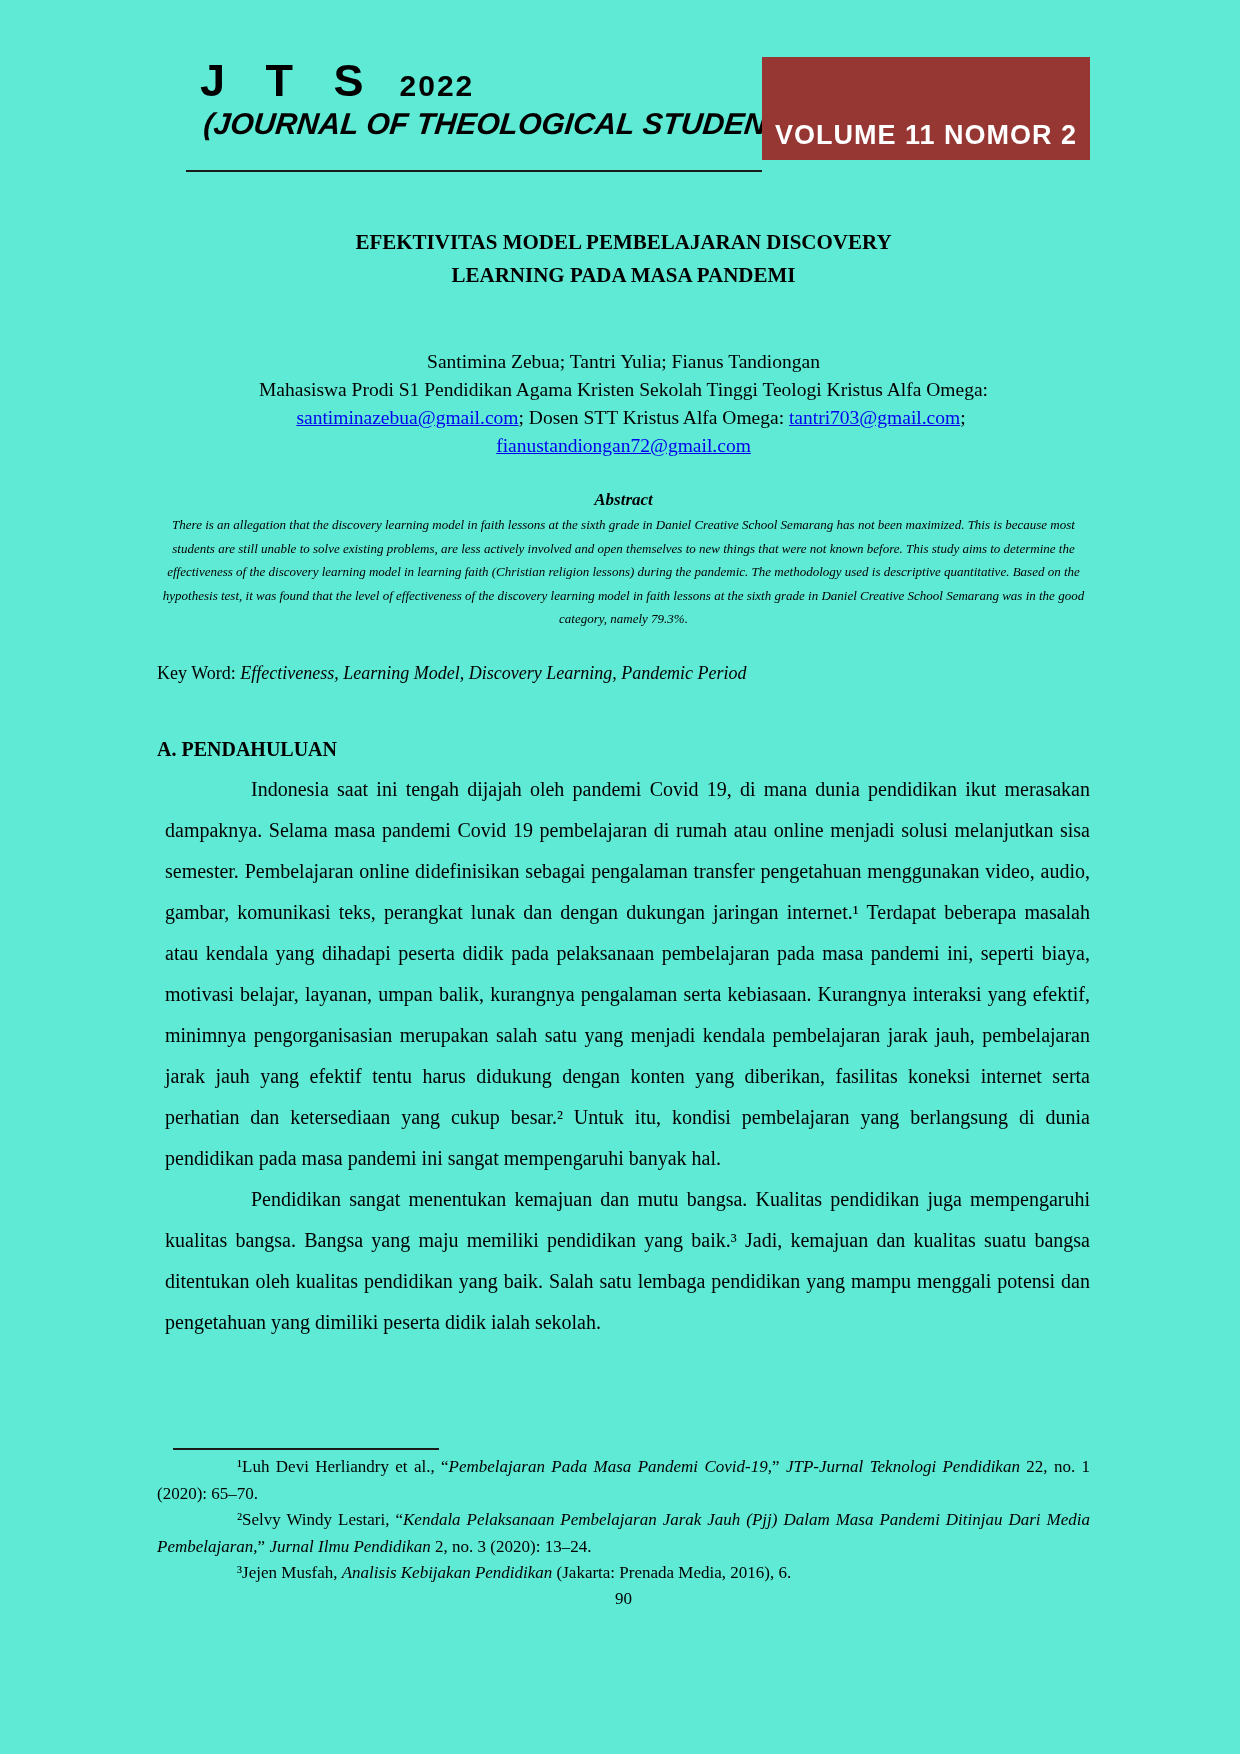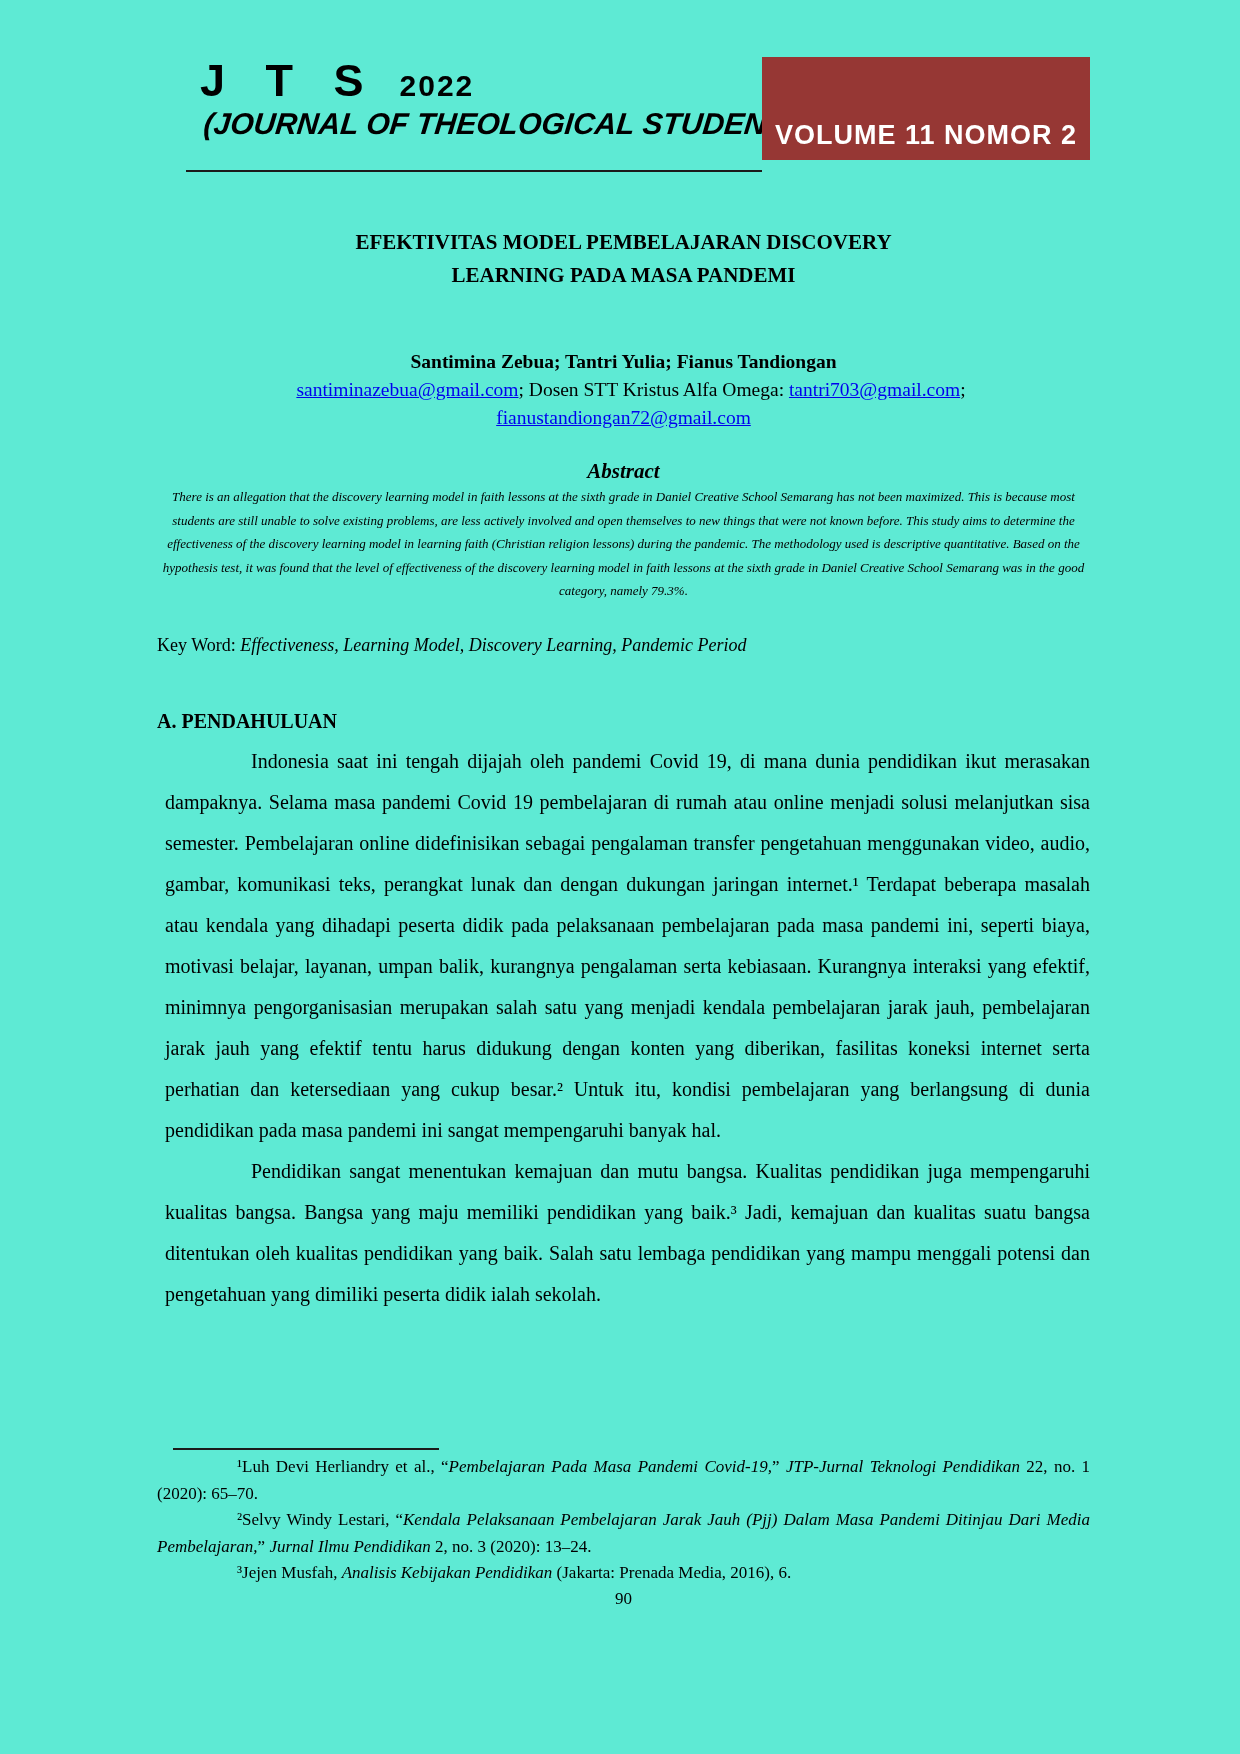--- a/index.html
+++ b/index.html
@@ -28,23 +28,23 @@
     position:absolute;top:57px;right:150px;width:328px;height:103px;
     display:flex;align-items:flex-end;justify-content:center;
     padding-bottom:9px;box-sizing:border-box;
     font-family:"Liberation Sans",sans-serif;font-weight:bold;font-size:27px;color:#fff;
     letter-spacing:1px;white-space:nowrap;
   }
   
   .content{position:absolute;top:172px;left:157px;width:933px;}
   .title{margin-top:54px;text-align:center;font-weight:bold;font-size:21px;line-height:33px;}
   .authors{margin-top:56px;text-align:center;font-size:19.5px;line-height:28px;}
-  .authors .names{font-weight:bold;margin-top:8px;}
+  .authors .names{font-weight:normal;margin-top:8px;}
   a.email{text-decoration:underline;cursor:pointer;}
-  .abs-head{margin-top:28px;text-align:center;font-weight:bold;font-style:italic;font-size:21px;line-height:23px;}
+  .abs-head{margin-top:28px;text-align:center;font-weight:bold;font-style:italic;font-size:17px;line-height:23px;}
   .abs-body{margin-top:2px;text-align:center;font-style:italic;font-size:13px;line-height:23.5px;}
   .keywords{margin-top:30px;font-size:18px;line-height:24px;text-align:left;}
   .keywords .terms{font-style:italic;}
   .sec-head{margin-top:52px;font-weight:bold;font-size:20px;line-height:24px;}
   .body-par{margin:8px 0 0 8px;font-size:20px;line-height:41px;text-align:justify;text-indent:86px;}
   .body-par + .body-par{margin-top:0;}
   
   .footer{position:absolute;top:1448px;left:157px;width:933px;}
   .fn-rule{margin-left:16px;width:266px;border-top:2px solid #1b1b1b;}
   .footnotes{margin-top:4px;font-size:17px;line-height:26.5px;text-align:justify;}
@@ -69,20 +69,21 @@
 
   <div class="content">
 
     <div class="title">
       <div>EFEKTIVITAS MODEL PEMBELAJARAN DISCOVERY</div>
       <div>LEARNING PADA MASA PANDEMI</div>
     </div>
 
     <div class="authors">
       <div class="names">Santimina Zebua; Tantri Yulia; Fianus Tandiongan</div>
+      <div>Mahasiswa Prodi S1 Pendidikan Agama Kristen Sekolah Tinggi Teologi Kristus Alfa Omega:</div>
       <div>
         <a class="email" style="color: rgb(0, 0, 238); margin-left: 15px;">santiminazebua@gmail.com</a><span>; Dosen STT Kristus Alfa Omega: </span><a class="email" style="color: rgb(0, 0, 238);">tantri703@gmail.com</a><span>;</span>
       </div>
       <div>
         <a class="email" style="color: rgb(0, 0, 238);">fianustandiongan72@gmail.com</a>
       </div>
     </div>
 
     <div class="abs-head">Abstract</div>
     <div class="abs-body">There is an allegation that the discovery learning model in faith lessons at the sixth grade in Daniel Creative School Semarang has not been maximized.  This is because most students are still unable to solve existing problems, are less actively involved and open themselves to new things that were not known before. This study aims to determine the effectiveness of the discovery learning model in learning faith (Christian religion lessons) during the pandemic. The methodology used is descriptive quantitative.  Based on the hypothesis test, it was found that the level of effectiveness of the discovery learning model in faith lessons at the sixth grade in Daniel Creative School Semarang was in the good category, namely 79.3%.</div>

